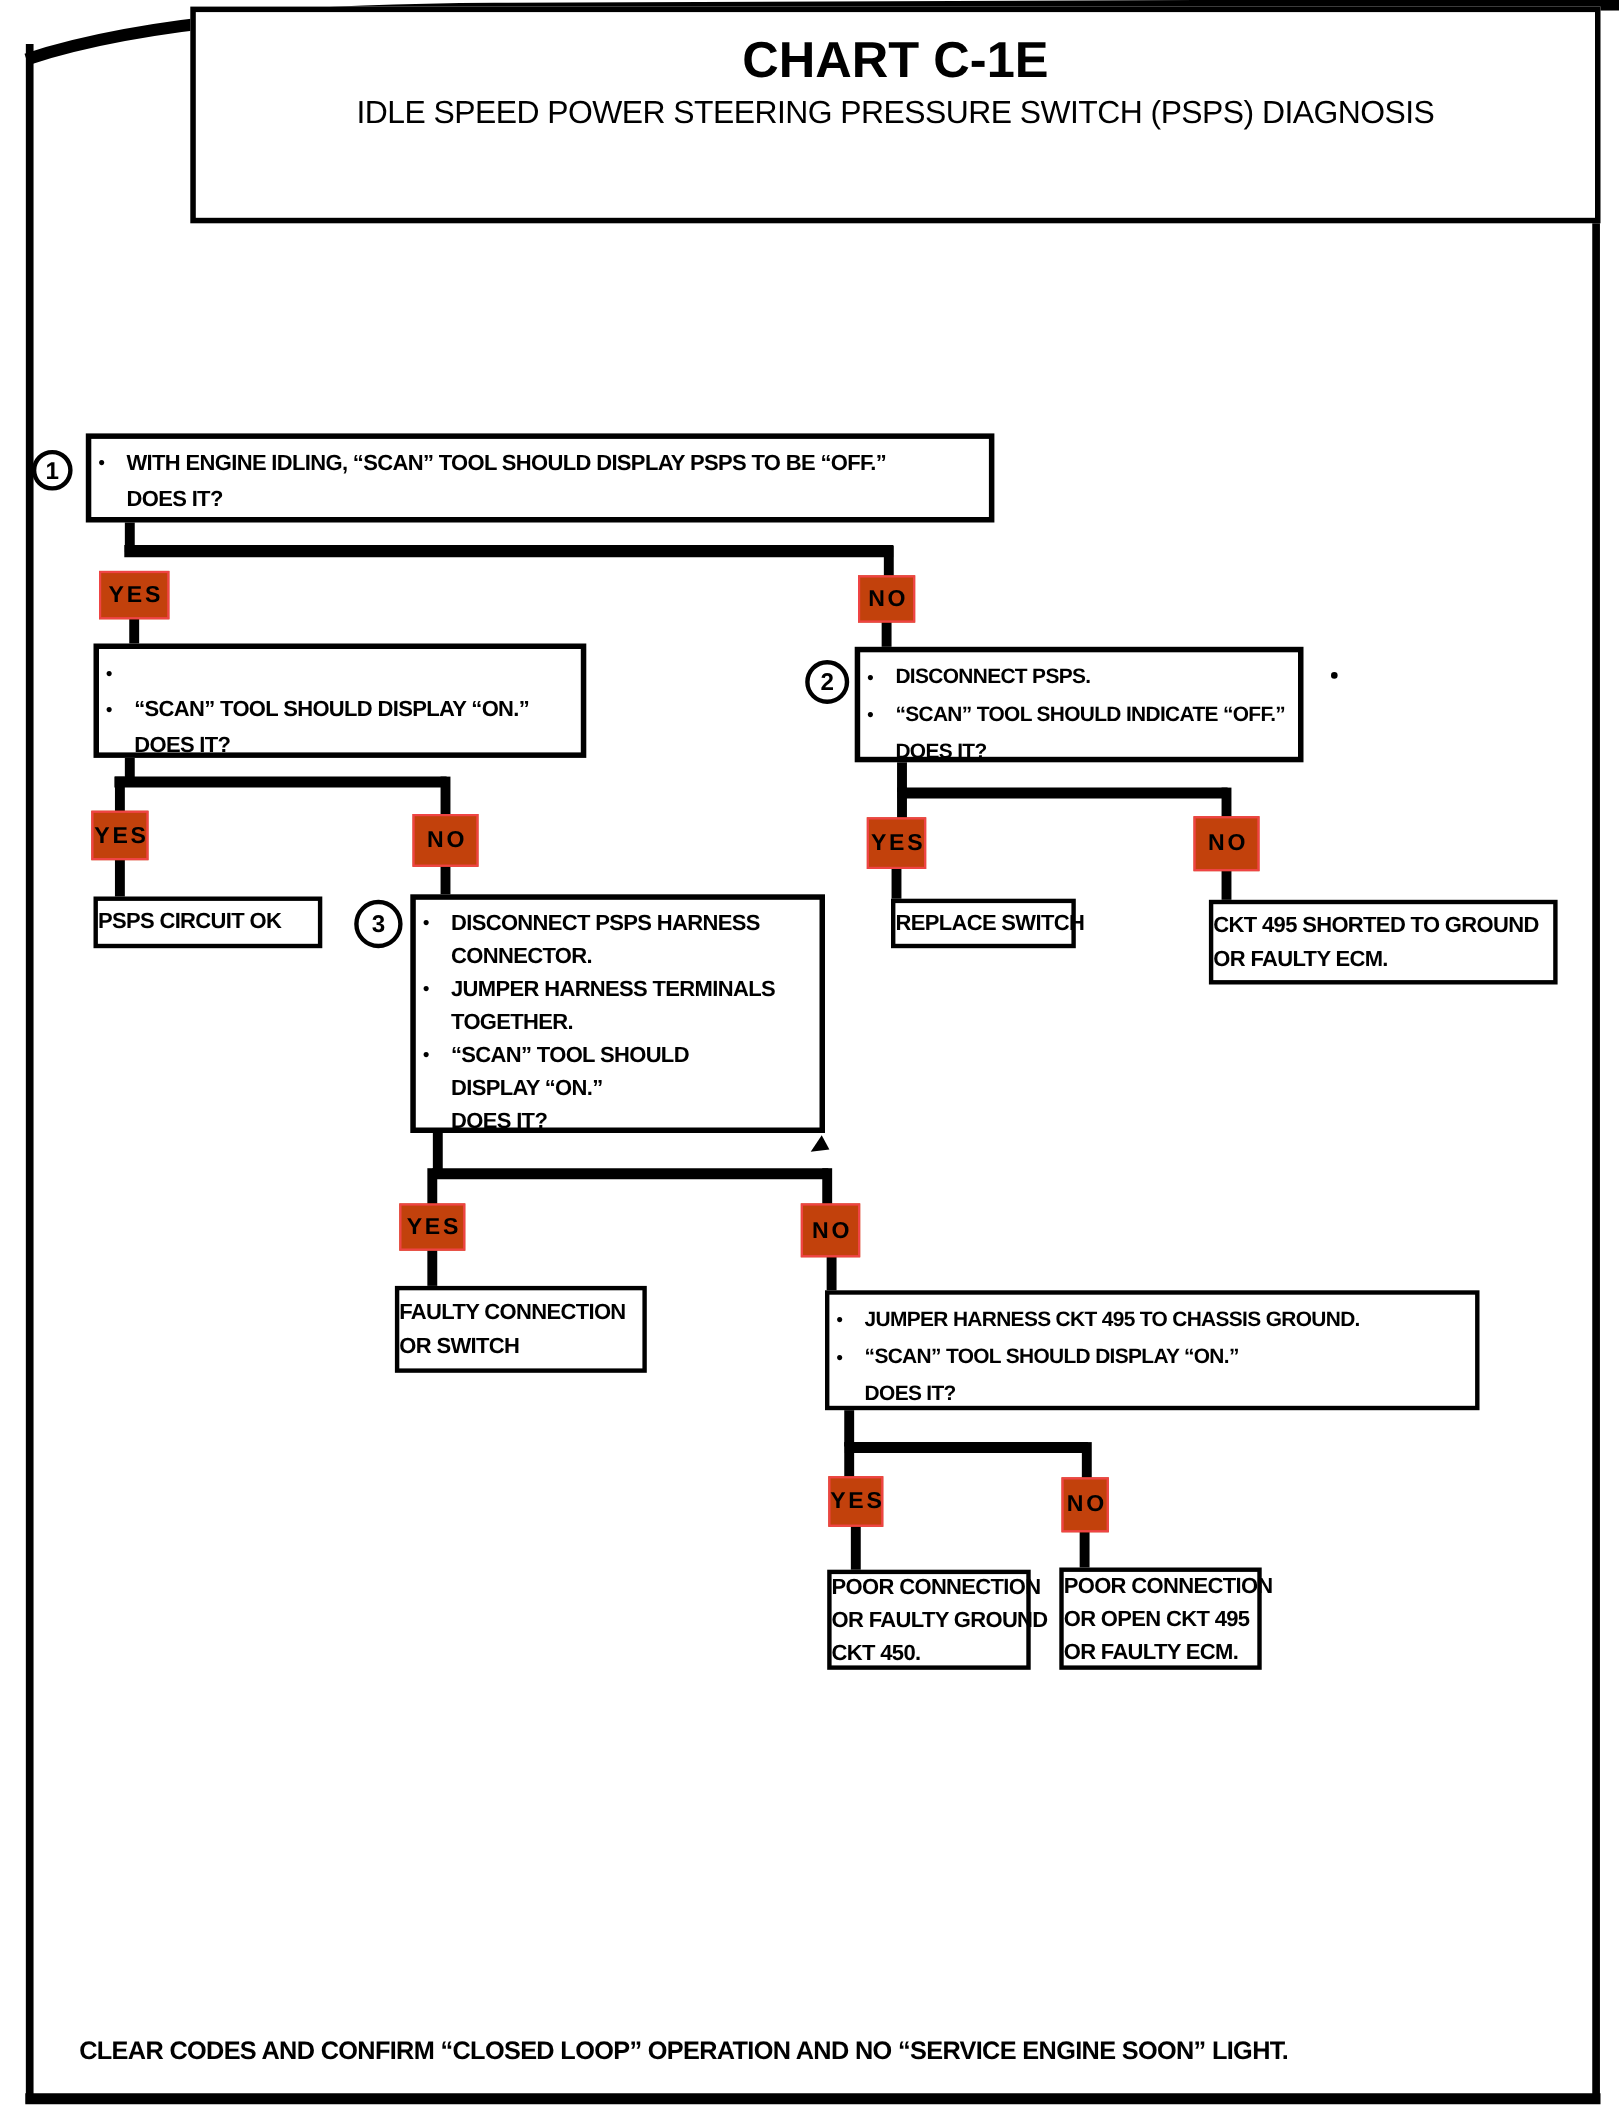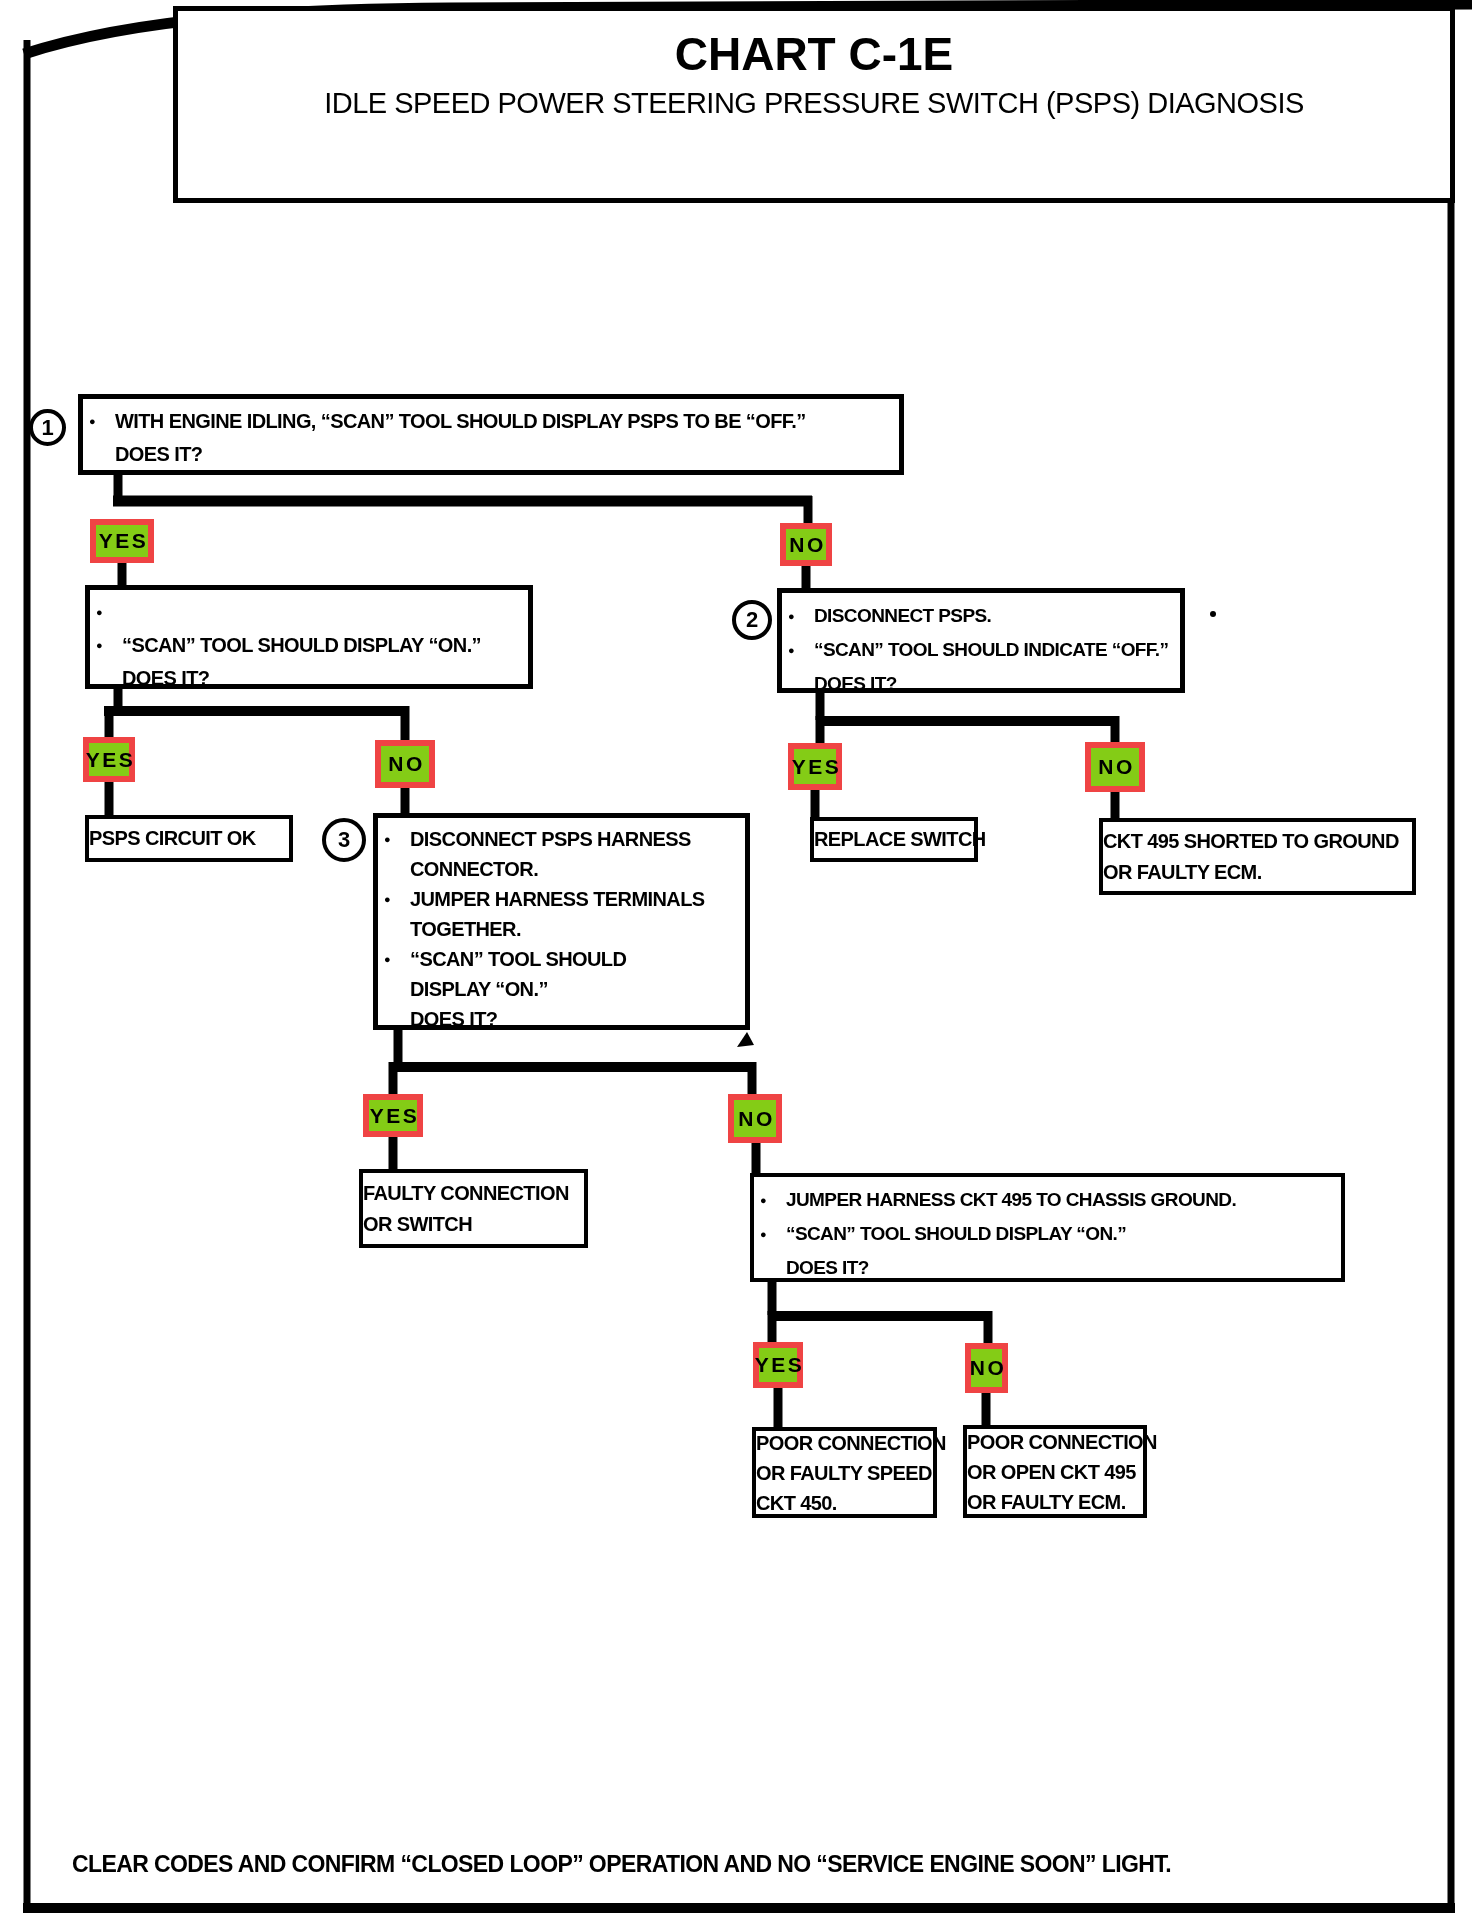--- a/index.html
+++ b/index.html
@@ -19,21 +19,21 @@
   .blt{flex:0 0 26px;width:26px;font-size:11px;}
   .txt{flex:0 0 auto;}
 
   .lh33 .row{line-height:33px;} .lh33 .blt{line-height:33px;}
   .lh34 .row{line-height:34px;} .lh34 .blt{line-height:34px;}
   .lh30 .row{line-height:30px;} .lh30 .blt{line-height:30px;}
 
   .outbox{border:4px solid #000;padding-left:0;display:flex;flex-direction:column;justify-content:center;}
   .outline{white-space:nowrap;line-height:31px;}
 
-  .ynbox{position:absolute;border:6px solid #ef4444;box-sizing:border-box;background:#84cc16;
+  .ynbox{position:absolute;border:2px solid #ef4444;box-sizing:border-box;background:#c2410c;
          display:flex;align-items:center;justify-content:center;
          font-weight:bold;font-size:21px;letter-spacing:2.5px;padding-left:3px;}
   .circle{position:absolute;border:4px solid #000;border-radius:50%;box-sizing:border-box;background:#fff;
           display:flex;align-items:center;justify-content:center;font-weight:bold;font-size:22px;}
   .footer{position:absolute;left:72px;top:1851px;font-weight:bold;font-size:23px;
           letter-spacing:-0.6px;white-space:nowrap;}
   .fs19{font-size:19px;}
 </style>
 </head>
 <body>
@@ -236,21 +236,21 @@
 
   <div class="ynbox" style="left:753px;top:1342px;width:50px;height:46px;">
       <span>YES</span>
     </div>
   <div class="ynbox" style="left:965px;top:1343px;width:43px;height:50px;">
       <span>NO</span>
     </div>
 
   <div class="box outbox" style="left:752px;top:1427px;width:185px;height:91px;border-width:4px;">
     <div class="outline" style="line-height:30px;">POOR CONNECTION</div>
-    <div class="outline" style="line-height:30px;">OR FAULTY SPEED</div>
+    <div class="outline" style="line-height:30px;">OR FAULTY GROUND</div>
     <div class="outline" style="line-height:30px;">CKT  450.</div>
   </div>
 
   <div class="box outbox" style="left:963px;top:1425px;width:184px;height:93px;border-width:4px;">
     <div class="outline" style="line-height:30px;">POOR CONNECTION</div>
     <div class="outline" style="line-height:30px;">OR OPEN CKT 495</div>
     <div class="outline" style="line-height:30px;">OR FAULTY ECM.</div>
   </div>
 
   <div class="footer">CLEAR CODES AND CONFIRM “CLOSED LOOP”  OPERATION AND NO “SERVICE ENGINE SOON” LIGHT.</div>

